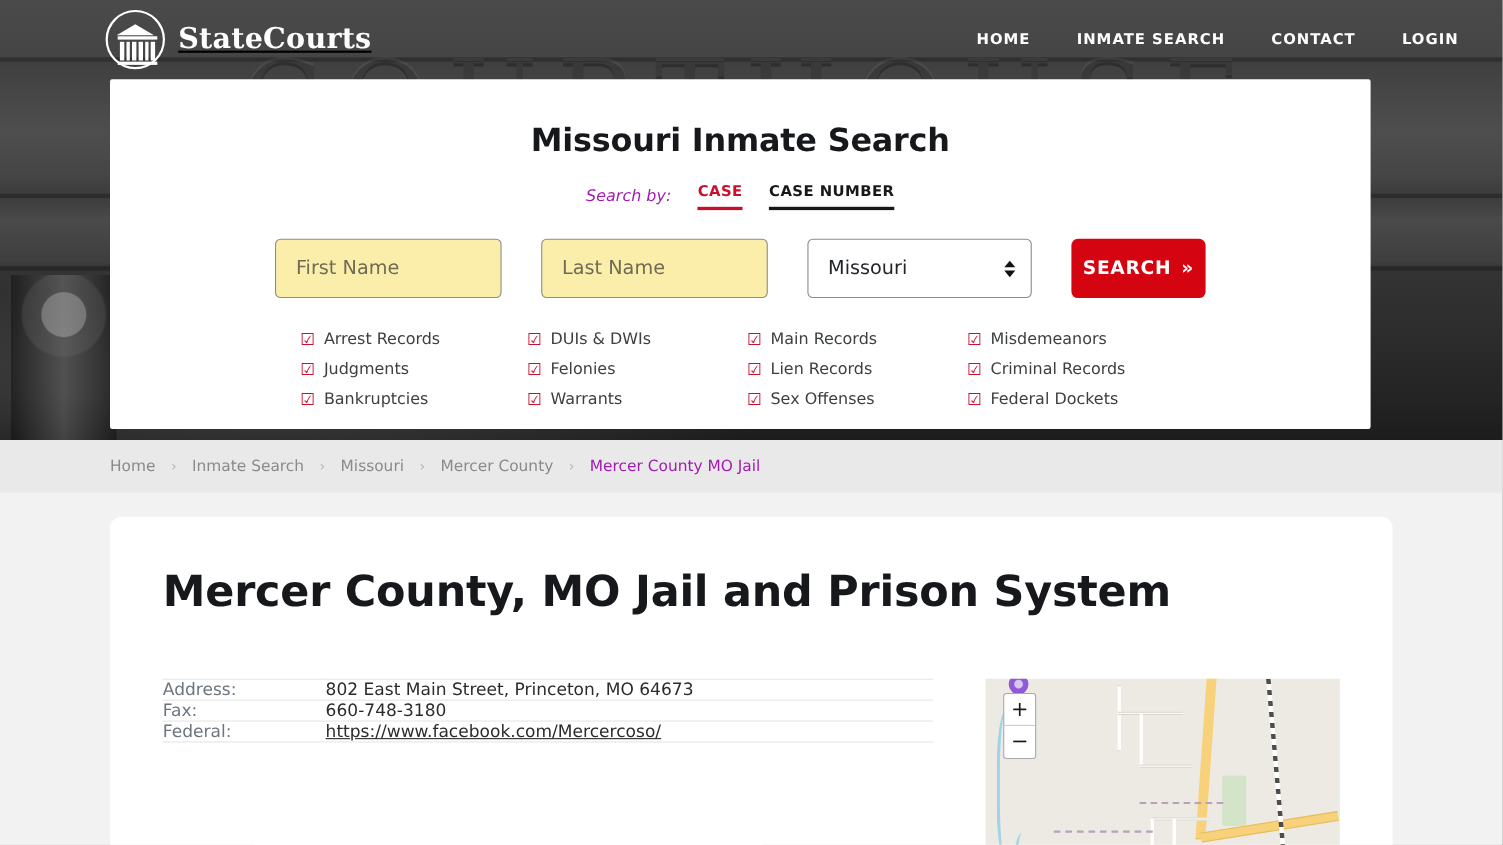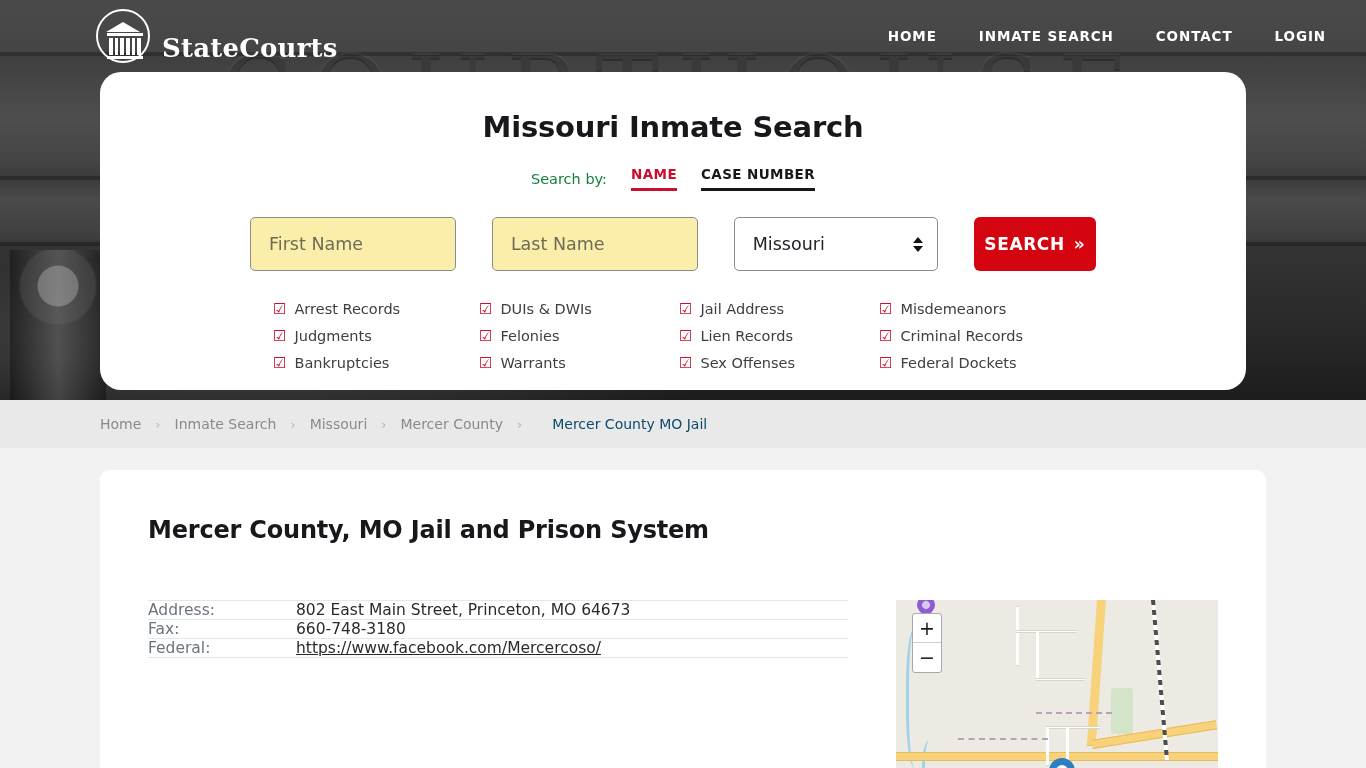--- a/index.html
+++ b/index.html
@@ -57,21 +57,21 @@
   }
 
   
   .topbar {
     position: absolute; top: 0; left: 0;
     width: 1366px; height: 72px;
     display: flex; align-items: center;
     padding: 0 40px 0 96px;
     z-index: 5;
   }
-  .brand { display: flex; align-items: flex-end; gap: 12px; }
+  .brand { display: flex; align-items: center; gap: 12px; text-decoration: underline; }
   .brand-mark {
     width: 54px; height: 54px; border-radius: 50%;
     border: 2px solid #ffffff;
     position: relative;
     flex: none;
   }
   .brand-mark .roof {
     position: absolute; top: 11px; left: 50%;
     transform: translateX(-50%);
     width: 0; height: 0;
@@ -112,38 +112,38 @@
     text-decoration: none;
     white-space: nowrap;
   }
 
   
   .search-card {
     position: absolute;
     left: 100px; top: 72px;
     width: 1146px; height: 318px;
     background: #ffffff;
-    border-radius: 21px;
+    border-radius: 2px;
     z-index: 6;
     padding-top: 24px;
   }
   .card-title {
     text-align: center;
     font-size: 29px;
     font-weight: 700;
     color: #16181b;
     margin: 14px 0 0;
     letter-spacing: -.2px;
   }
   .searchby {
     display: flex; align-items: center; justify-content: center;
     gap: 24px;
     margin-top: 22px;
   }
-  .searchby-label { font-size: 14.5px; color: #15803d; }
+  .searchby-label { font-size: 14.5px; color: #a21caf; font-style: italic; }
   .tab {
     font-size: 13.5px;
     font-weight: 700;
     letter-spacing: .4px;
     padding-bottom: 6px;
     cursor: pointer;
   }
   .tab-active { color: #c8102e; border-bottom: 3px solid #c8102e; }
   .tab-idle { color: #16181b; border-bottom: 3px solid #16181b; }
 
@@ -220,35 +220,35 @@
 
   
   .crumbbar {
     width: 1366px; height: 48px;
     background: #e9e9e9;
     display: flex; align-items: center;
     padding-left: 100px;
     gap: 0;
   }
   .crumb { font-size: 14px; color: #8a8a8a; text-decoration: none; white-space: nowrap; }
-  .crumb-active { color: #0c4a6e; margin-left: 16px; }
+  .crumb-active { color: #a21caf; }
   .crumb-sep { color: #b5b5b5; font-size: 13px; padding: 0 14px; }
 
   
   .content-card {
     position: relative;
     margin: 22px auto 0;
     width: 1166px;
     min-height: 330px;
     background: #ffffff;
     border-radius: 10px;
     padding: 46px 48px 0;
   }
   .page-title {
-    font-size: 24px;
+    font-size: 39px;
     font-weight: 700;
     color: #16181b;
     margin: 0 0 56px;
     letter-spacing: -.2px;
   }
   .body-wrap { display: flex; gap: 48px; }
   .info-col { width: 700px; }
   .info-table { width: 700px; border-collapse: collapse; }
   .info-table td {
     padding: 0 0;
@@ -370,21 +370,21 @@
       <a href="#">CONTACT</a>
       <a href="#">LOGIN</a>
     </nav>
   </div>
 
   <div class="search-card">
     <h1 class="card-title">Missouri Inmate Search</h1>
 
     <div class="searchby">
       <span class="searchby-label">Search by:</span>
-      <span class="tab tab-active">NAME</span>
+      <span class="tab tab-active">CASE</span>
       <span class="tab tab-idle">CASE NUMBER</span>
     </div>
 
     <div class="form-row">
       <div class="field field-first">First Name</div>
       <div class="field field-last">Last Name</div>
       <div class="select-wrap">
         <span>Missouri</span>
         <span class="stepper">
             <i class="up"></i>
@@ -401,21 +401,21 @@
       <div class="check">
           <span class="box">☑</span>
           <span>Arrest Records</span>
         </div>
       <div class="check">
           <span class="box">☑</span>
           <span>DUIs &amp; DWIs</span>
         </div>
       <div class="check">
           <span class="box">☑</span>
-          <span>Jail Address</span>
+          <span>Main Records</span>
         </div>
       <div class="check">
           <span class="box">☑</span>
           <span>Misdemeanors</span>
         </div>
 
       <div class="check">
           <span class="box">☑</span>
           <span>Judgments</span>
         </div>

